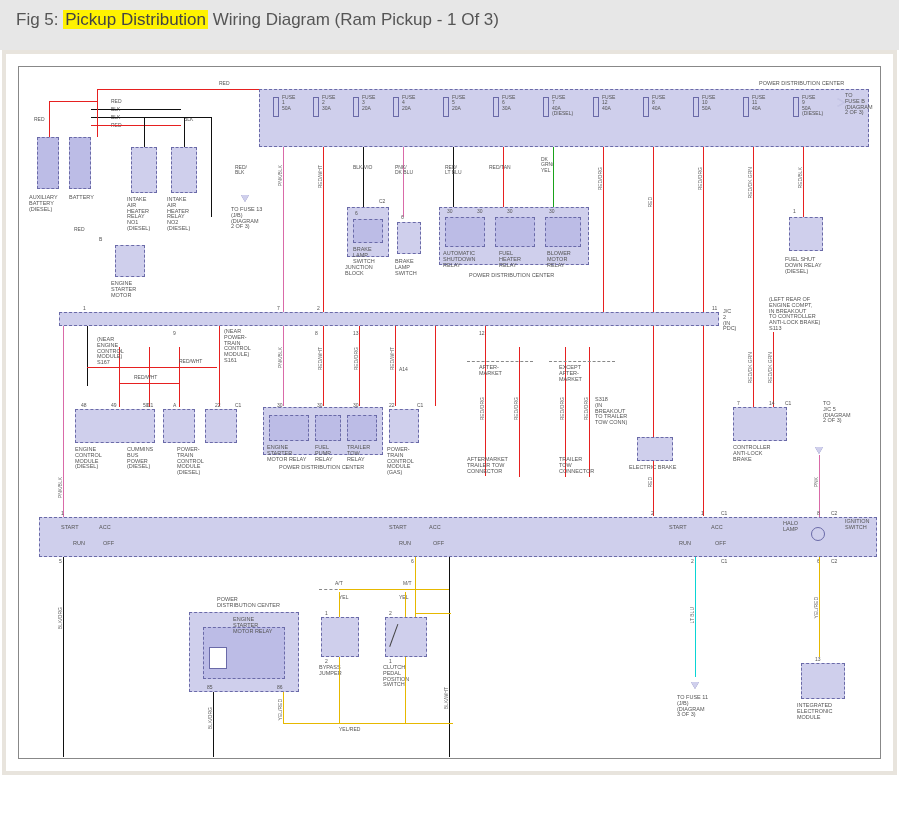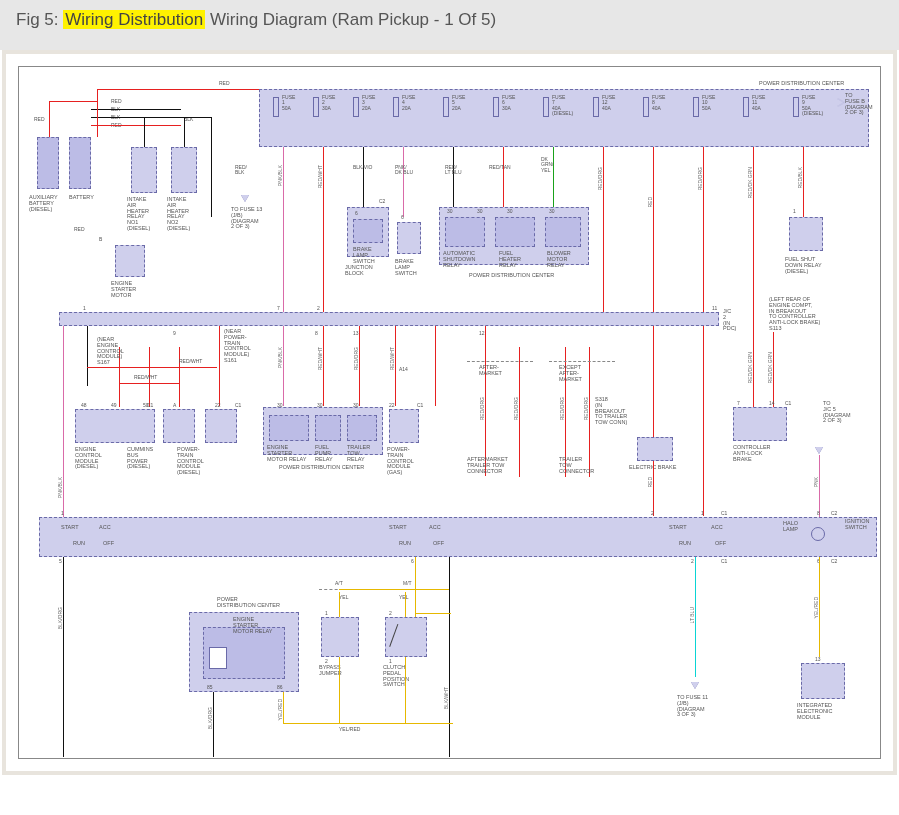--- a/index.html
+++ b/index.html
@@ -67,21 +67,21 @@
     writing-mode: vertical-rl;
     transform: rotate(180deg);
     font-size: 5px;
     color: #666;
   }
 </style>
 </head>
 <body>
 
 <div class="header">
-  <span>Fig 5: </span><span class="hl">Wiring Distribution</span><span> Wiring Diagram (Ram Pickup - 1 Of 5)</span>
+  <span>Fig 5: </span><span class="hl">Pickup Distribution</span><span> Wiring Diagram (Ram Pickup - 1 Of 3)</span>
 </div>
 
 <div class="frame">
   <div class="wiring">
 
     <div class="box" style="left:240px; top:22px; width:610px; height:58px;"></div>
     <div class="label" style="left:740px; top:14px;">POWER DISTRIBUTION CENTER</div>
 
     <div id="fuse-row">
         <div class="label" style="left: 252px; top: 28px; width: 34px;"><div style="width: 6px; height: 20px; border: 1px solid rgb(106, 106, 168); background: rgb(207, 207, 236); margin: 2px 0px 2px 2px; display: inline-block;"></div><div style="display: inline-block; vertical-align: top; margin-left: 3px; font-size: 5px; white-space: pre; line-height: 1.05;">FUSE

